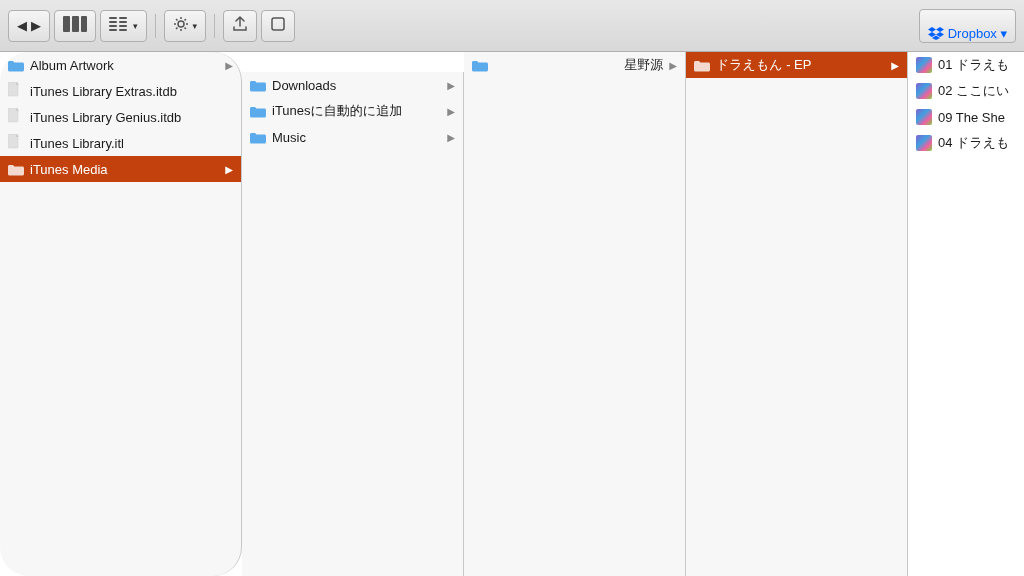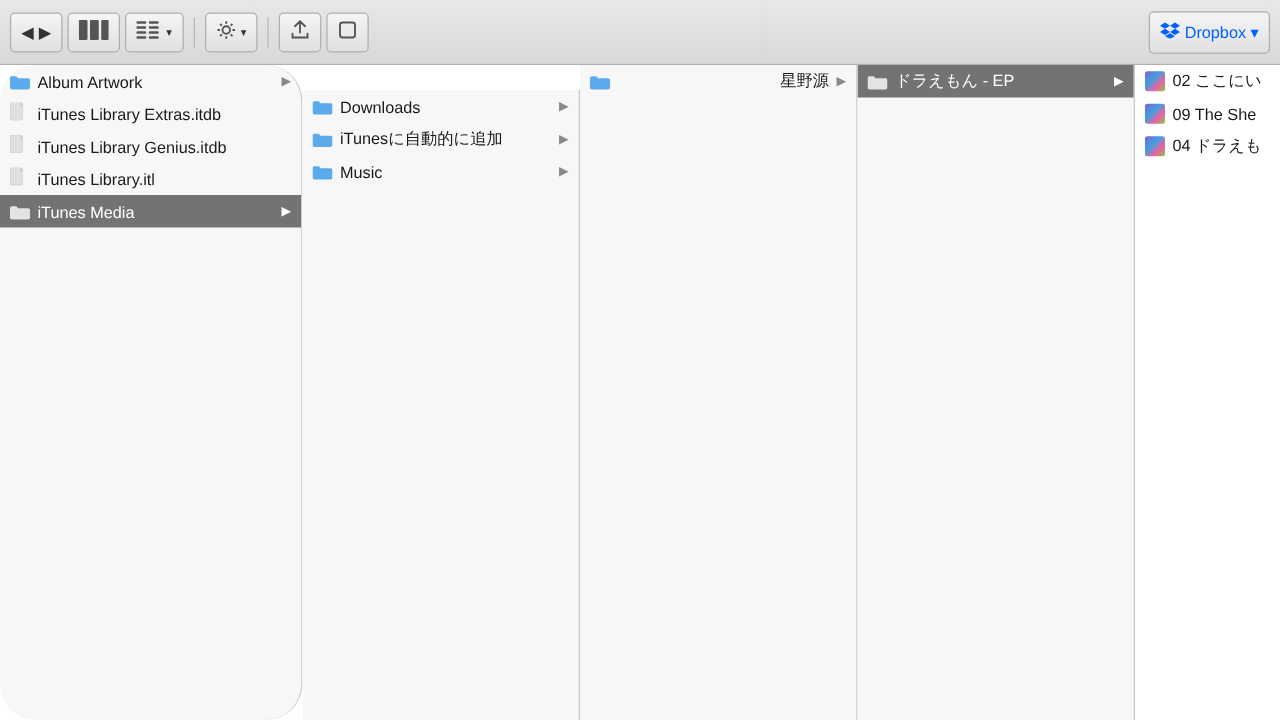--- a/index.html
+++ b/index.html
@@ -78,21 +78,21 @@
       align-items: center;
       height: 26px;
       padding: 0 8px;
       cursor: pointer;
       gap: 6px;
       white-space: nowrap;
       overflow: hidden;
       color: #1a1a1a;
     }
     .file-item.selected {
-      background: #737373;
+      background: #c2410c;
       color: #fff;
     }
     .file-item.selected .folder-icon { color: #fff; }
 
     .file-item .item-label {
       flex: 1;
       overflow: hidden;
       text-overflow: ellipsis;
       white-space: nowrap;
     }
@@ -120,21 +120,21 @@
       width: 16px;
       height: 16px;
       flex-shrink: 0;
       background: linear-gradient(135deg, #8060d0 0%, #40a0e0 40%, #f060a0 70%, #80d040 100%);
       border-radius: 2px;
     }
 
     
     .dropbox-btn {
       display: flex;
-      align-items: center;
+      align-items: flex-start;
       gap: 4px;
       height: 32px;
       padding: 16px 8px;
       background: linear-gradient(to bottom, #f5f5f5, #e0e0e0);
       border: 1px solid #b0b0b0;
       border-radius: 4px;
       cursor: pointer;
       color: #0061ff;
     }
 
@@ -343,20 +343,24 @@
         </span>
         <span class="item-label">ドラえもん - EP</span>
         <span class="chevron">▶</span>
       </div>
     </div>
   </div>
 
   <div class="col-pane pane-col5" style="background:#fff; border-right:none;">
     <div class="col-pane-inner">
 
+      <div class="file-item">
+        <span class="thumb"></span>
+        <span class="item-label">01 ドラえも</span>
+      </div>
 
       <div class="file-item">
         <span class="thumb"></span>
         <span class="item-label">02 ここにい</span>
       </div>
 
       <div class="file-item">
         <span class="thumb"></span>
         <span class="item-label">09 The She</span>
       </div>

